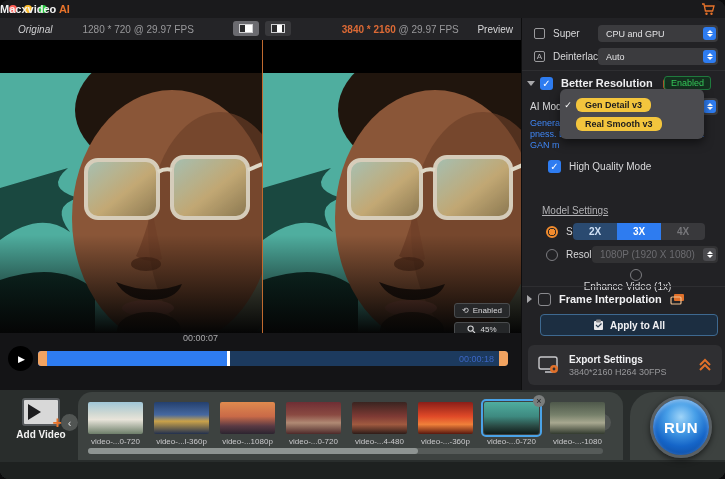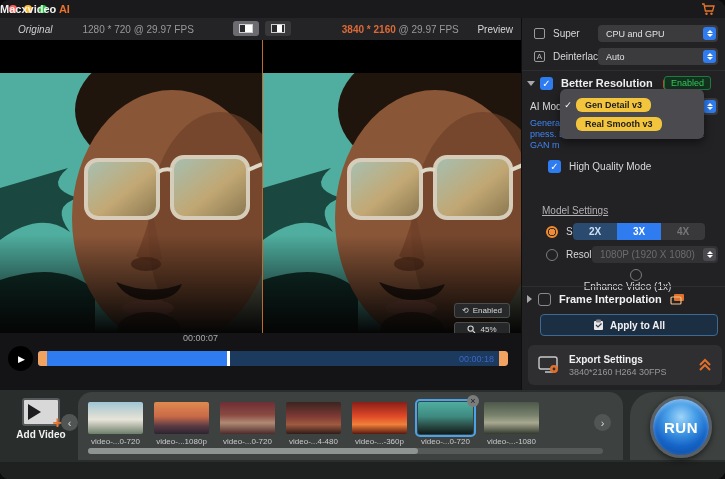--- a/index.html
+++ b/index.html
@@ -423,20 +423,24 @@
     <div class="nav-right">
         <span>›</span>
       </div>
 
     <div class="thumbs" id="thumbs">
         <div class="thumb">
           <div class="thumb-img g1"></div>
           <div class="thumb-label">video-...0-720</div>
         </div>
         <div class="thumb">
+          <div class="thumb-img g2"></div>
+          <div class="thumb-label">video-...l-360p</div>
+        </div>
+        <div class="thumb">
           <div class="thumb-img g3"></div>
           <div class="thumb-label">video-...1080p</div>
         </div>
         <div class="thumb">
           <div class="thumb-img g4"></div>
           <div class="thumb-label">video-...0-720</div>
         </div>
         <div class="thumb">
           <div class="thumb-img g5"></div>
           <div class="thumb-label">video-...4-480</div>

